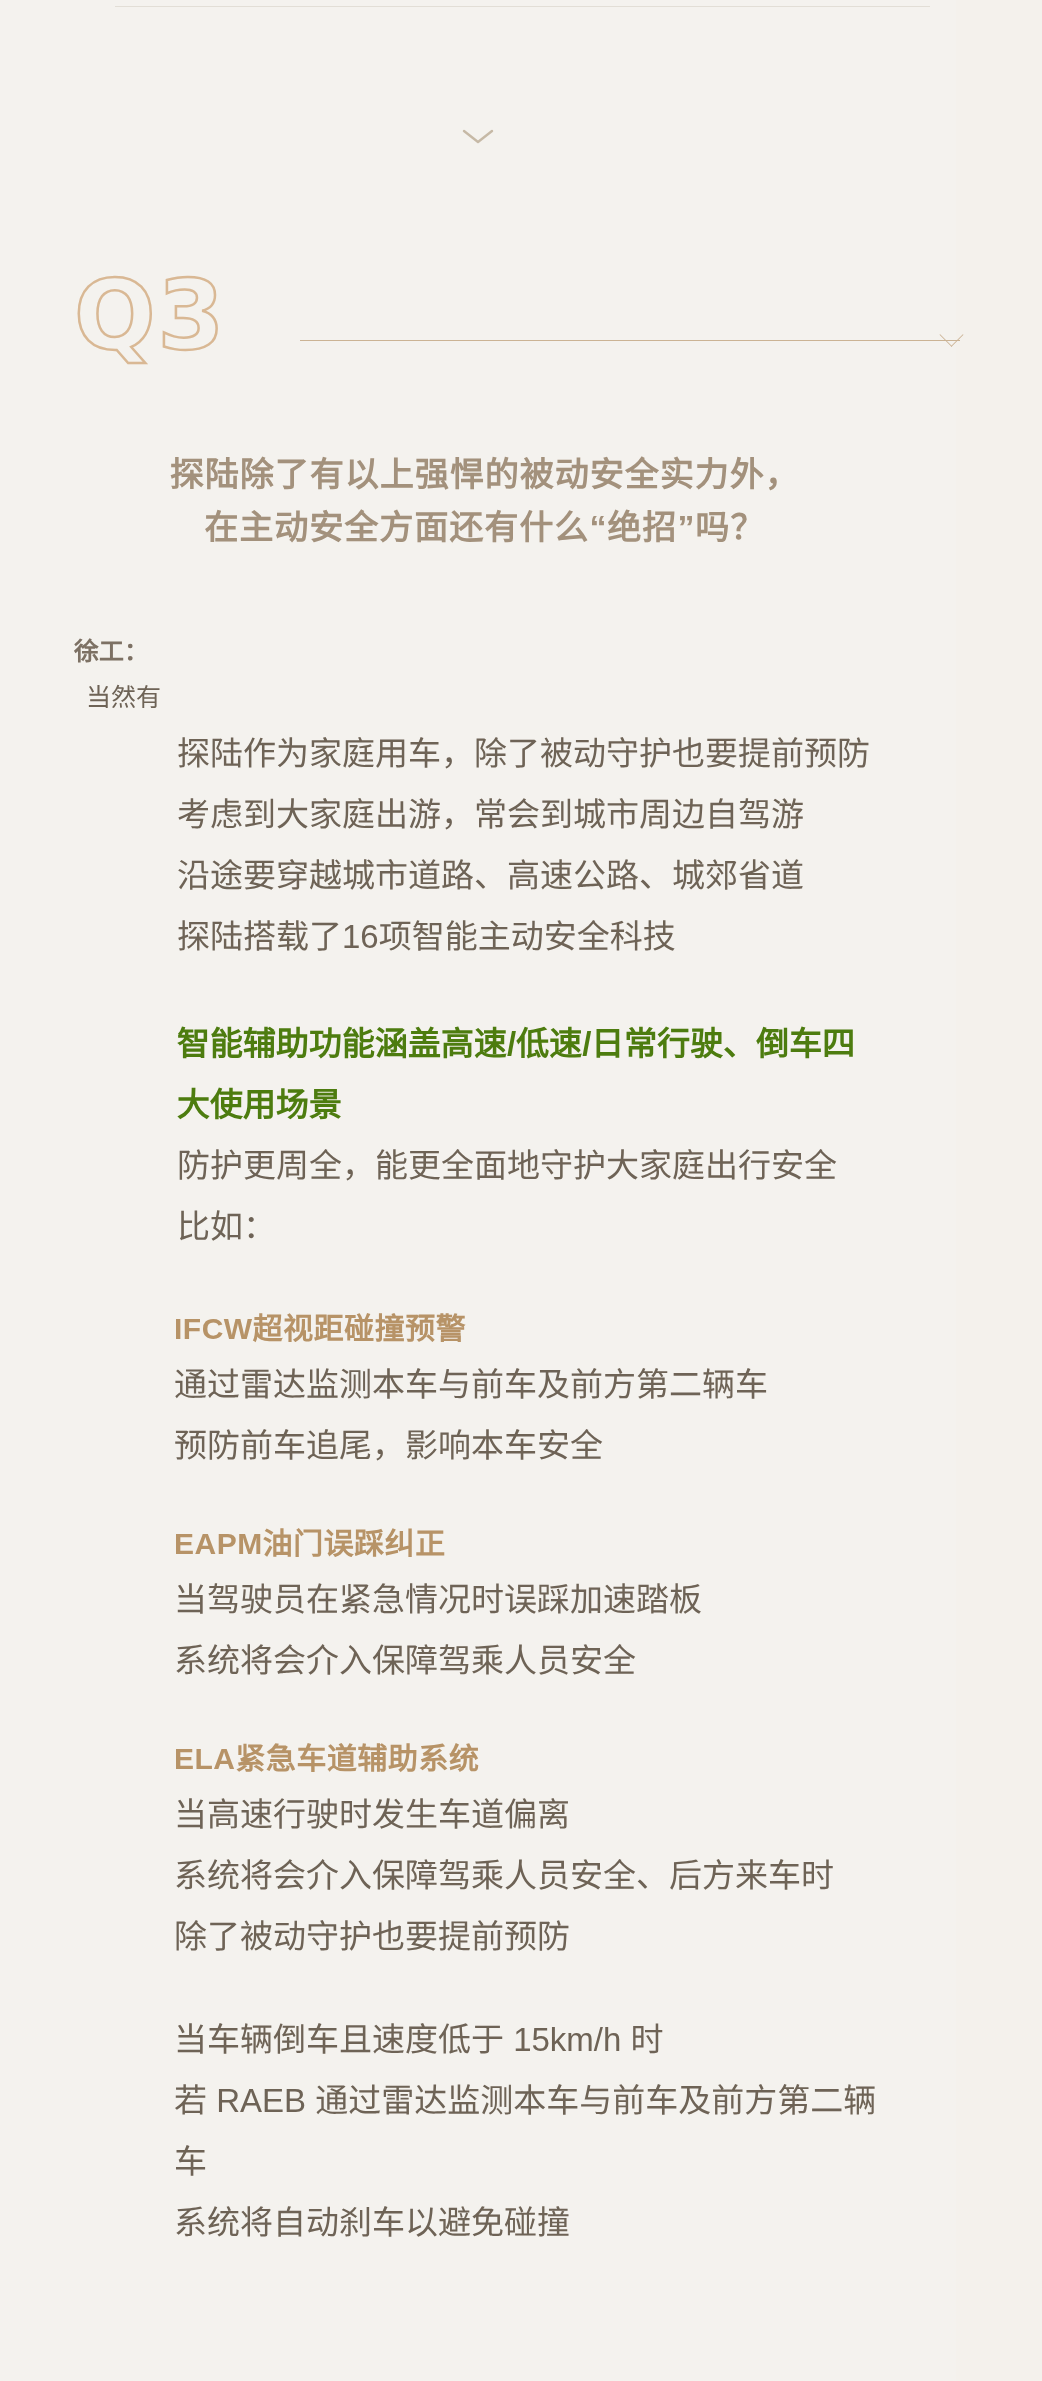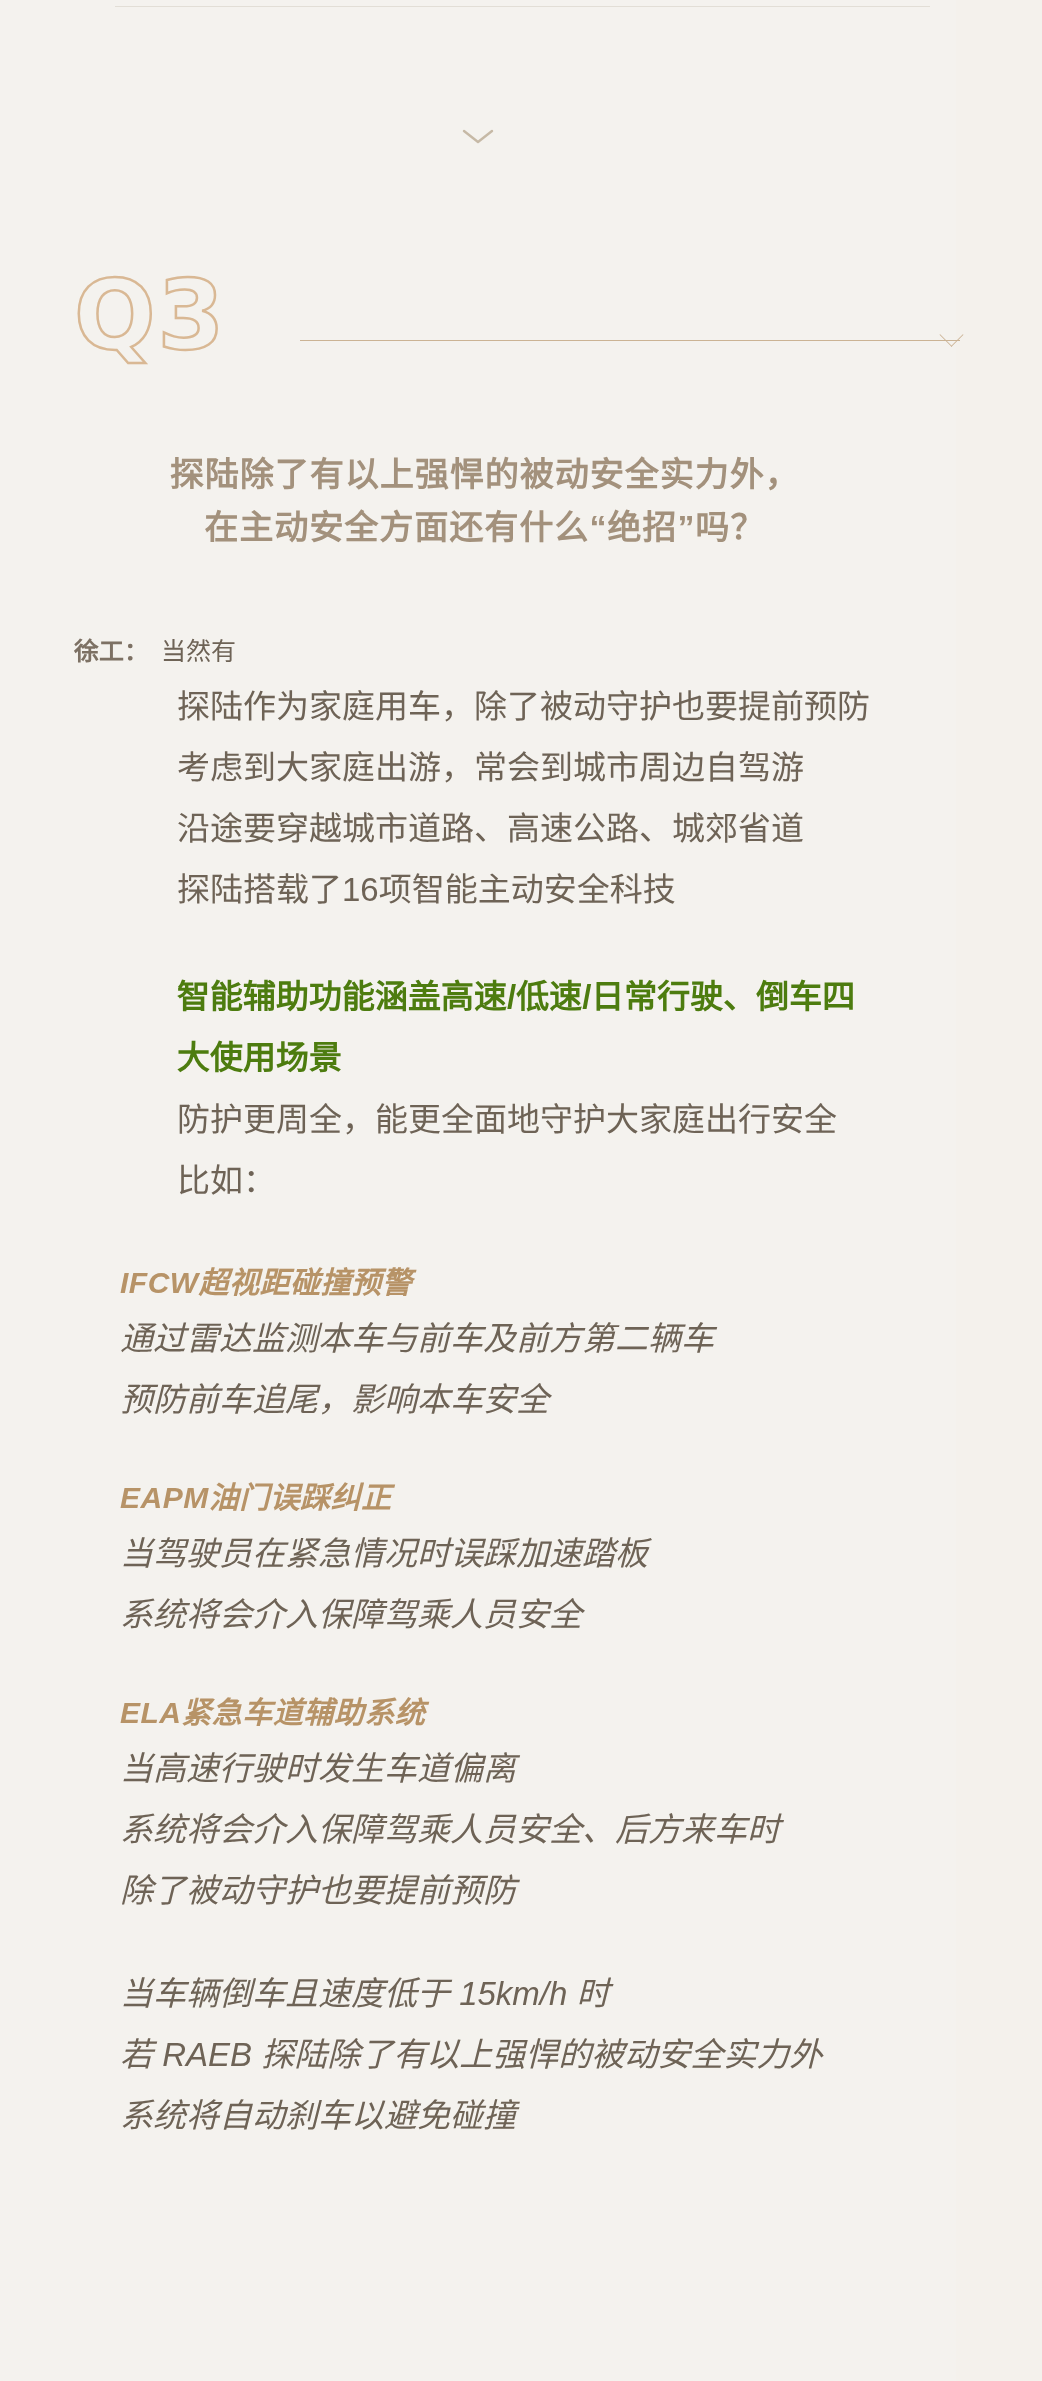--- a/index.html
+++ b/index.html
@@ -110,20 +110,21 @@
     top: 628px;
     left: 0;
     width: 100%;
     box-sizing: border-box;
     padding: 0 74px 60px 74px;
   }
   .speaker-row {
     display: flex;
     align-items: flex-start;
     margin-bottom: 2px;
+    flex-direction: column;
   }
   .speaker {
     font-size: 25px;
     font-weight: 700;
     color: #7d7164;
     white-space: nowrap;
     line-height: 1.85;
   }
   .speaker-answer {
     font-size: 25px;
@@ -145,21 +146,21 @@
   }
   .gap-lg { height: 46px; }
 
   .feature-title {
     font-size: 30px;
     font-weight: 700;
     color: #b79367;
     line-height: 1.7;
     letter-spacing: 0.5px;
   }
-  .feature-block { margin-left: 46px; font-style: italic; }
+  .feature-block { margin-left: 100px; }
   .feature-block + .feature-block { margin-top: 42px; }
 </style>
 </head>
 <body>
 
 <div class="page">
 
   <div class="top-rule"></div>
 
   <div class="chevron-wrap">
@@ -216,18 +217,18 @@
 
     <div class="feature-block">
       <div class="feature-title">ELA紧急车道辅助系统</div>
       <div class="para">当高速行驶时发生车道偏离</div>
       <div class="para">系统将会介入保障驾乘人员安全、后方来车时</div>
       <div class="para">除了被动守护也要提前预防</div>
     </div>
 
     <div class="feature-block">
       <div class="para">当车辆倒车且速度低于 15km/h 时</div>
-      <div class="para">若 RAEB 探陆除了有以上强悍的被动安全实力外</div>
+      <div class="para">若 RAEB 通过雷达监测本车与前车及前方第二辆车</div>
       <div class="para">系统将自动刹车以避免碰撞</div>
     </div>
 
   </div>
 </div>
 
 </body></html>

